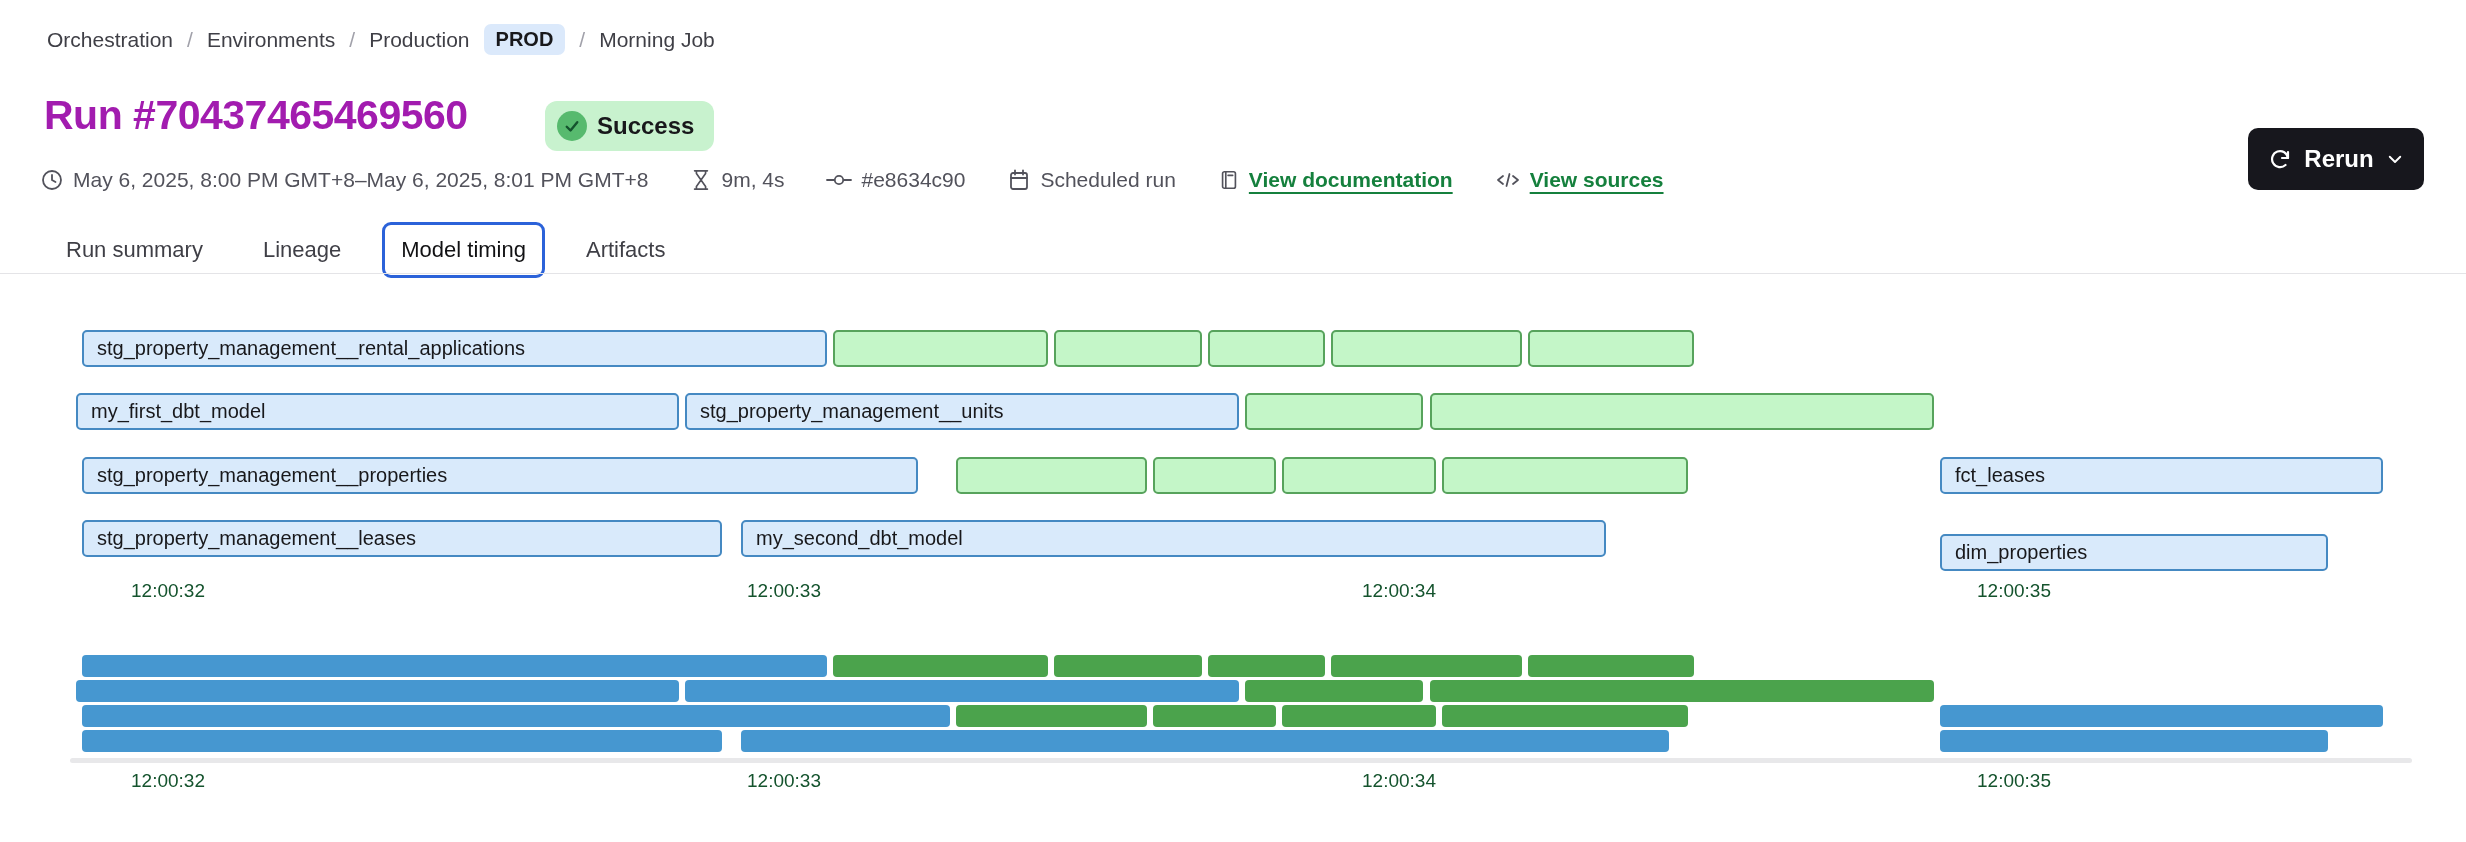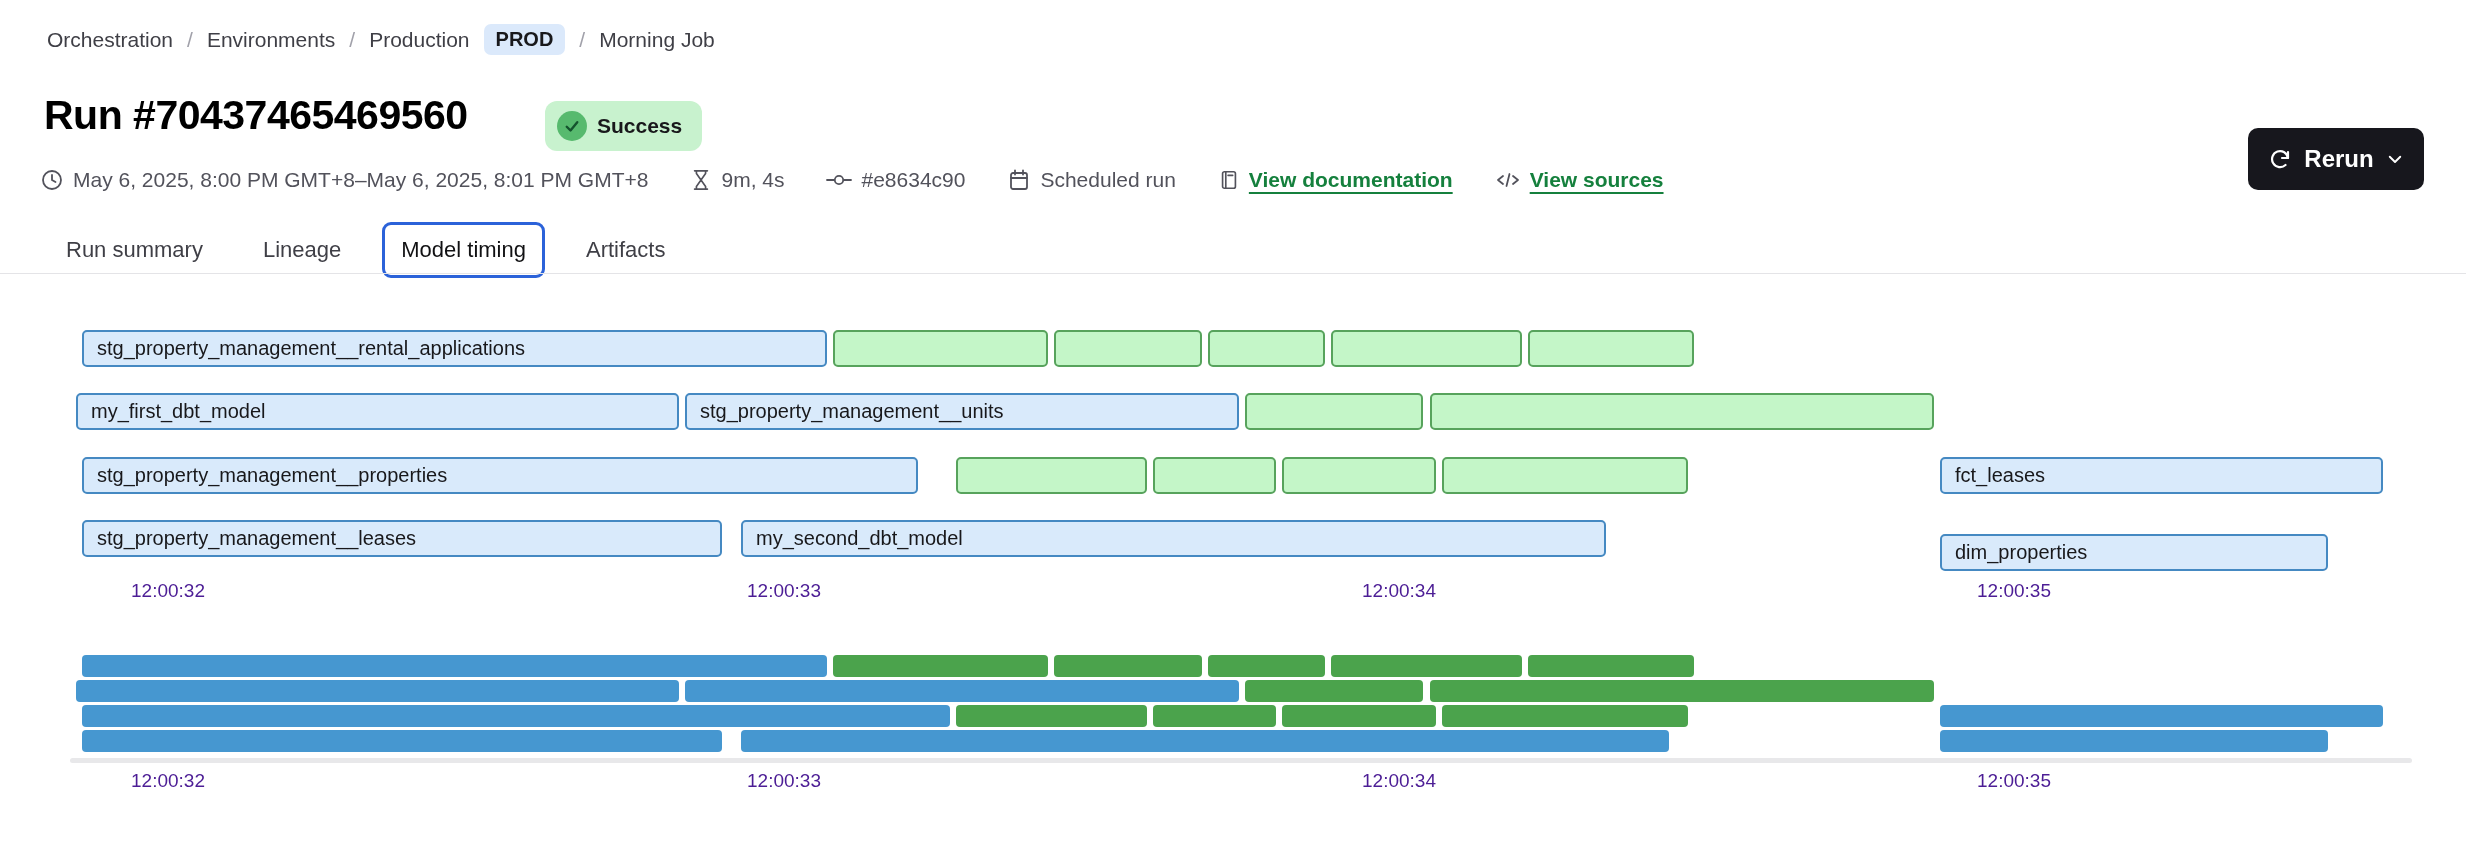--- a/index.html
+++ b/index.html
@@ -9,24 +9,24 @@
 
   
   .breadcrumb { position:absolute; left:47px; top:24px; display:flex; align-items:center;
                 gap:14px; font-size:21px; color:#3f3f46; }
   .crumb-sep { color:#a1a1aa; }
   .env-badge { background:var(--prod-badge-bg,#dbe9fb); color:#18181b; font-weight:bold;
                padding:4px 12px; border-radius:7px; font-size:20px; }
 
   
   .page-title { position:absolute; left:44px; top:92px; font-size:41px; font-weight:600;
-                letter-spacing:-0.5px; color:#000000; }
+                letter-spacing:-0.5px; color:#a21caf; }
   .status-badge { position:absolute; left:545px; top:101px; height:50px; display:flex;
                   align-items:center; gap:10px; background:var(--success-bg,#c8f2ce);
-                  border-radius:12px; padding:0 20px 0 12px; font-size:21px; font-weight:600; }
+                  border-radius:12px; padding:0 20px 0 12px; font-size:24px; font-weight:600; }
   .status-icon { width:30px; height:30px; border-radius:50%; background:var(--success-icon,#57ba6e);
                  display:flex; align-items:center; justify-content:center; }
 
   
   .meta-row { position:absolute; left:40px; top:168px; display:flex; align-items:center;
               gap:14px; font-size:21px; color:#52525b; white-space:nowrap; }
   .meta-item { display:flex; align-items:center; gap:9px; }
   .meta-gap { width:14px; }
   .meta-link { color:#15803d; font-weight:bold; text-decoration:underline;
                text-underline-offset:5px; cursor:pointer; }
@@ -47,21 +47,21 @@
   .tabs-divider { position:absolute; left:0; top:273px; width:2466px; height:1px; background:#e4e4e7; }
 
   
   .gantt-main { position:absolute; left:70px; top:330px; width:2350px; height:232px; }
   .gbar { position:absolute; height:37px; border-radius:5px; }
   .gbar.model { background:var(--model-fill,#d9eafb); border:2.5px solid var(--model-border,#4589c2);
                 display:flex; align-items:center; overflow:hidden; }
   .gbar.test  { background:var(--test-fill,#c4f6c8); border:2.5px solid var(--test-border,#57a35c); }
   .gbar .glabel { font-size:20px; color:#18181b; padding-left:13px; white-space:nowrap; }
 
-  .axis { position:absolute; left:70px; width:2350px; height:24px; font-size:19px; color:#4c1d95;text-align:center; }
+  .axis { position:absolute; left:70px; width:2350px; height:24px; font-size:19px; color:#14532d;text-align:center; }
   .axis.main-axis { top:580px; }
   .axis.mini-axis { top:770px; }
   .tick { position:absolute; transform:translateX(-50%); white-space:nowrap; }
 
   .minimap { position:absolute; left:70px; top:655px; width:2350px; height:98px; cursor:crosshair; }
   .mbar { position:absolute; height:22px; border-radius:4px; }
   .mbar.model { background:var(--minimap-model,#4697d0); }
   .mbar.test  { background:var(--minimap-test,#4ba34c); }
 
   .mini-track { position:absolute; left:70px; top:758px; width:2342px; height:5px;

